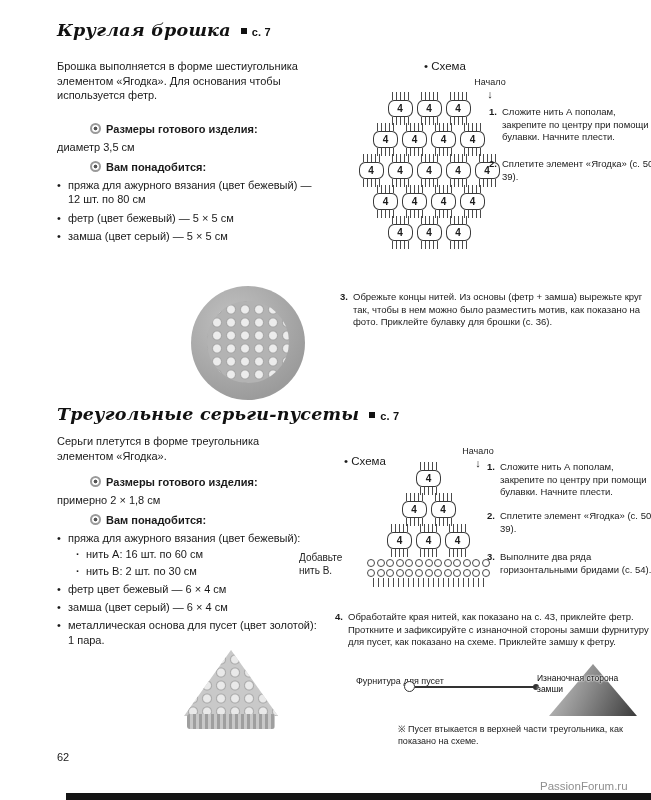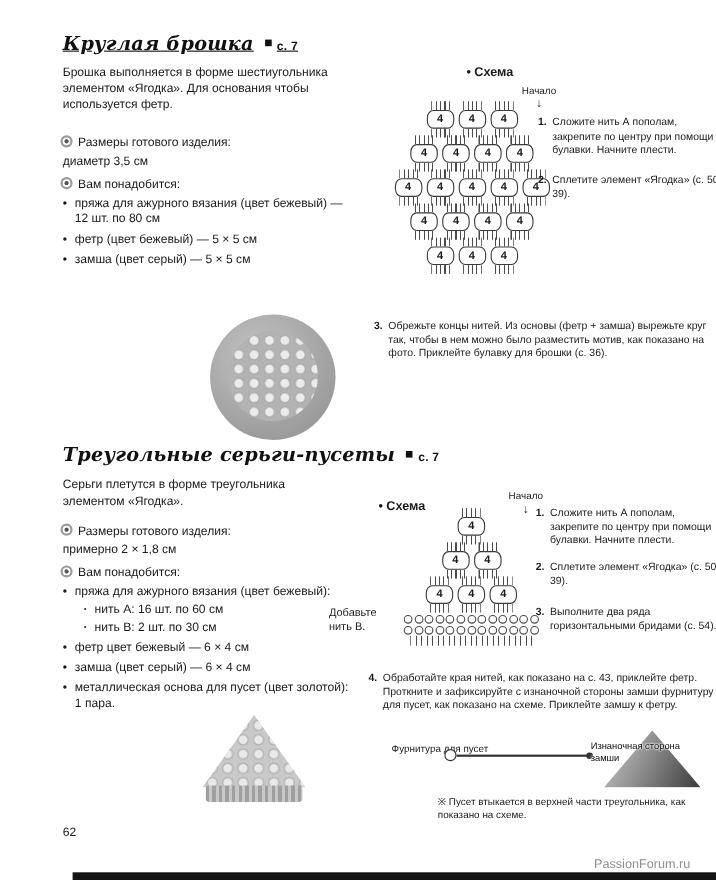--- a/index.html
+++ b/index.html
@@ -2,52 +2,52 @@
 <html><head>
 <meta charset="utf-8">
 <style>
   html,body{margin:0;padding:0;}
   .page{position:relative;width:651px;height:800px;background:#ffffff;overflow:hidden;
         font-family:"Liberation Sans",sans-serif;color:#1a1a1a;}
 
   
   .title{position:absolute;font-family:"DejaVu Serif",serif;font-style:italic;font-weight:bold;
          font-size:17.5px;letter-spacing:.2px;color:#111;white-space:nowrap;}
-  .t1{left:57px;top:30px;text-decoration:underline;}
+  .t1{left:57px;top:20px;}
   .t2{left:57px;top:404px;}
   .sq{display:inline-block;width:6px;height:6px;background:#111;margin:0 5px 2px 10px;vertical-align:middle;}
   .ref{font-family:"Liberation Sans",sans-serif;font-style:normal;font-weight:bold;font-size:11px;color:#111;}
 
   
   .body{position:absolute;font-size:11px;line-height:1.32;margin:0;}
   .intro1{left:57px;top:59px;width:258px;}
   .intro2{left:57px;top:434px;width:258px;}
   .v1{left:57px;top:140px;text-align:right;}
   .v2{left:57px;top:493px;}
 
-  .subhead{position:absolute;font-size:11px;font-weight:normal;white-space:nowrap;}
+  .subhead{position:absolute;font-size:11px;font-weight:bold;white-space:nowrap;margin-left:35px;}
   .sh1a{left:55px;top:123px;}
   .sh1b{left:55px;top:161px;}
   .sh2a{left:55px;top:476px;}
   .sh2b{left:55px;top:514px;}
   .hicon{display:inline-block;width:7px;height:7px;border-radius:50%;border:2px solid #9a9a9a;
          background:radial-gradient(circle,#555 1.6px,transparent 2.2px);margin-right:5px;vertical-align:-1px;}
 
   
   .mats{position:absolute;list-style:none;margin:0;padding:0;font-size:11px;line-height:1.3;}
   .m1{left:57px;top:178px;width:262px;}
   .m2{left:57px;top:531px;width:262px;}
   .mat-item{position:relative;padding-left:11px;margin-bottom:4px;}
   .mat-item::before{content:"•";position:absolute;left:0;top:0;}
   .sub-list{list-style:none;margin:2px 0 0 0;padding:0 0 0 8px;}
   .sub-item{position:relative;padding-left:10px;margin-bottom:2px;}
   .sub-item::before{content:"·";font-weight:bold;position:absolute;left:0;top:0;}
 
   
-  .schemahead{position:absolute;font-size:11.5px;font-weight:bold;}
+  .schemahead{position:absolute;font-size:11.5px;font-weight:normal;}
   .schemahead::before{content:"• ";}
   .sch1{left:424px;top:60px;}
   .sch2{left:344px;top:455px;}
   .startlbl{position:absolute;font-size:9px;color:#222;width:44px;text-align:center;line-height:1.1;}
   .start1{left:468px;top:78px;}
   .start2{left:456px;top:447px;}
   .startlbl .arrow{display:block;font-size:11px;line-height:1;margin-top:1px;}
   .addb{position:absolute;left:299px;top:552px;width:55px;font-size:10px;line-height:1.25;color:#222;}
 
   

